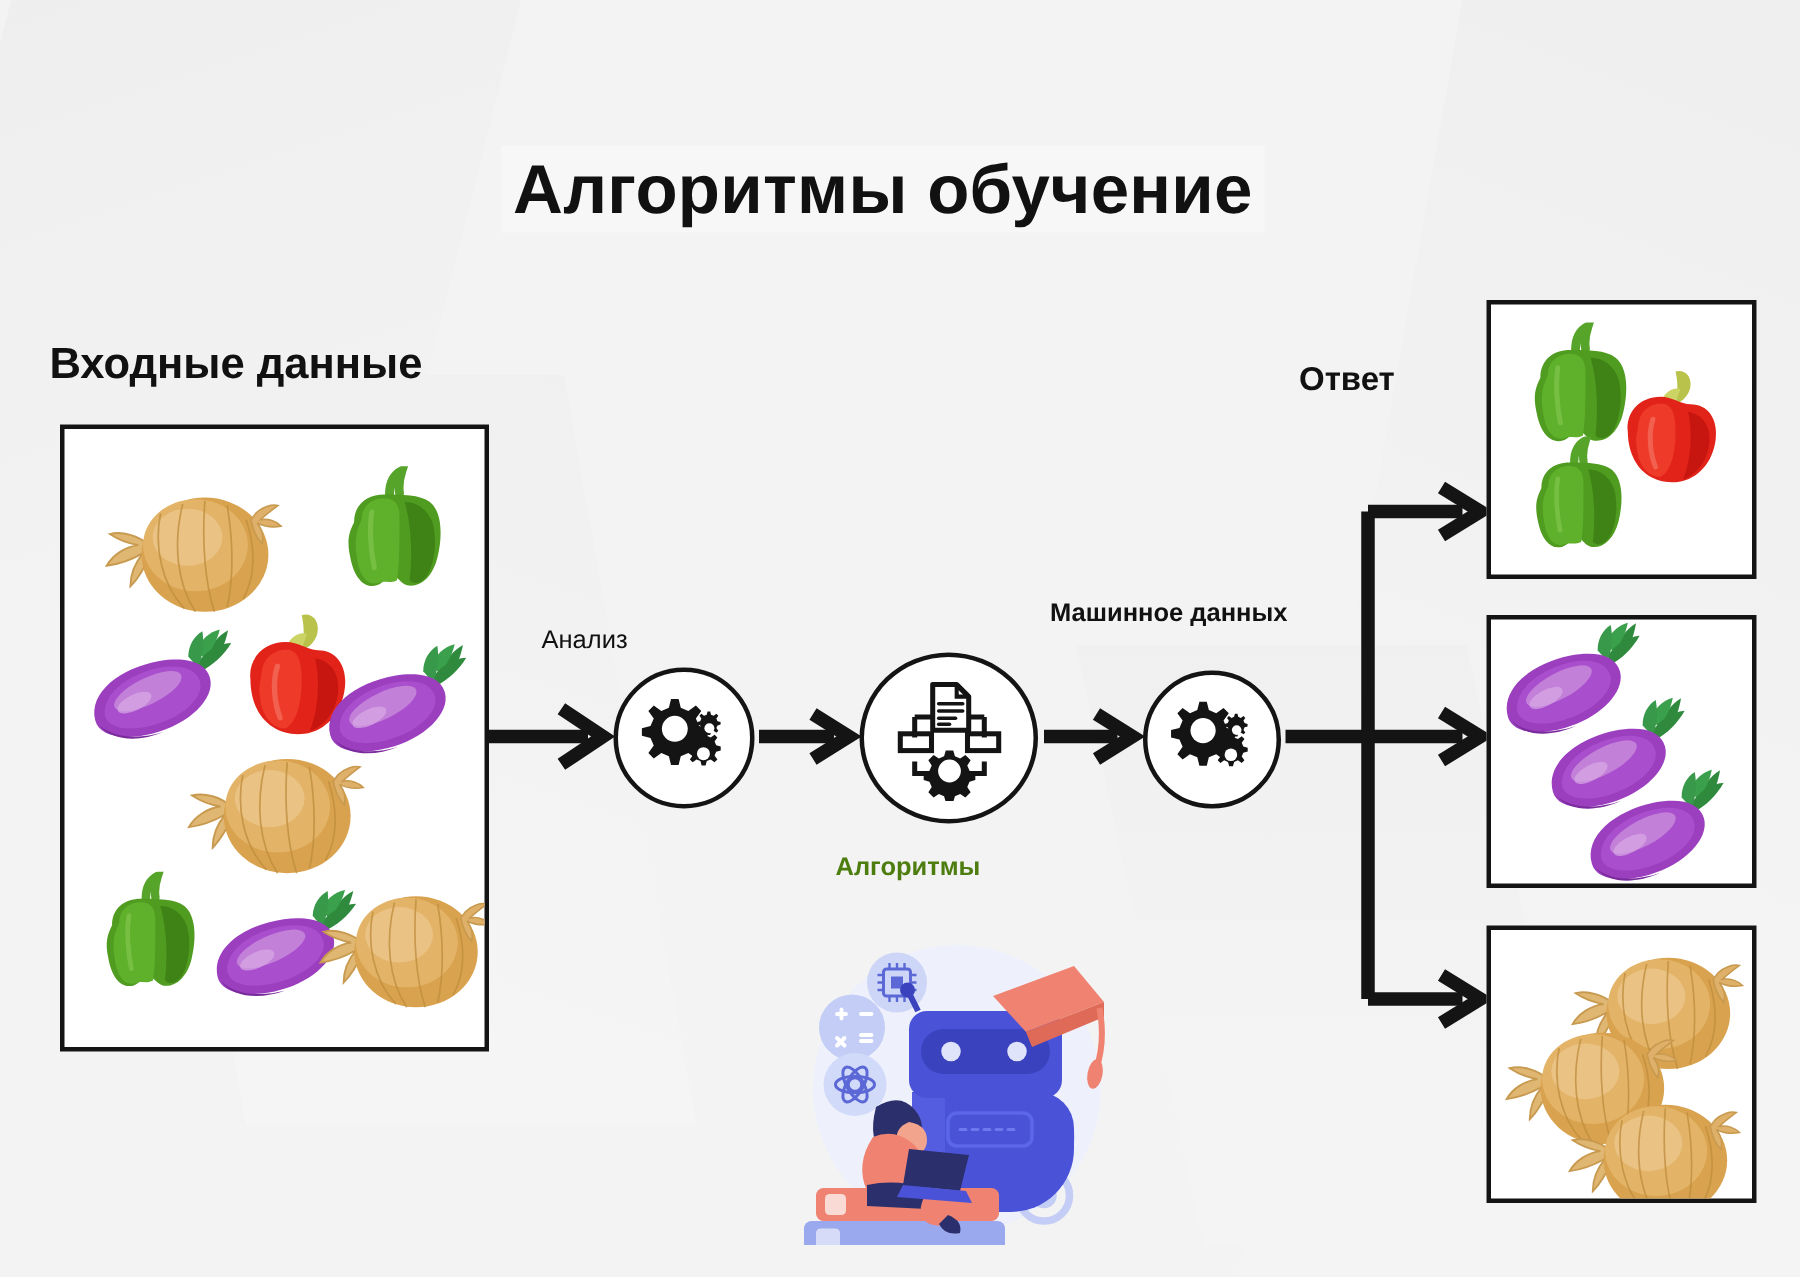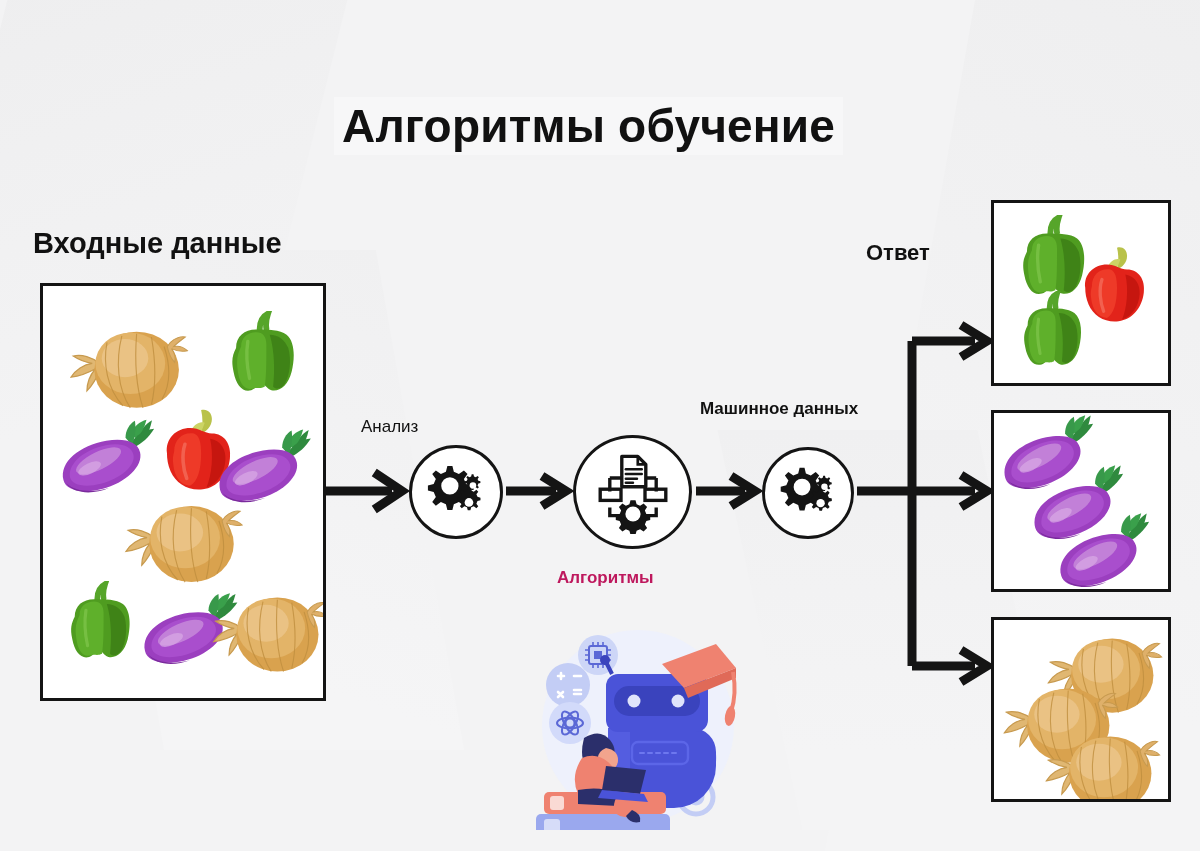--- a/index.html
+++ b/index.html
@@ -21,21 +21,21 @@
   
   .title{
     position:absolute;left:334px;top:97px;
     font-size:46px;font-weight:bold;color:#111;letter-spacing:.2px;
     background:#f7f7f8;padding:2px 8px;white-space:nowrap;
   }
   .lbl-input{position:absolute;left:33px;top:227px;font-size:29px;font-weight:bold;color:#111;white-space:nowrap;}
   .lbl-answer{position:absolute;left:866px;top:240px;font-size:22px;font-weight:bold;color:#111;white-space:nowrap;}
   .lbl-analysis{position:absolute;left:361px;top:393px;font-size:17px;font-weight:normal;color:#111;white-space:nowrap;margin-top:24px;}
   .lbl-processing{position:absolute;left:700px;top:399px;font-size:17px;font-weight:bold;color:#111;white-space:nowrap;}
-  .lbl-algorithms{position:absolute;left:557px;top:568px;font-size:17px;font-weight:bold;color:#be185d;white-space:nowrap;}
+  .lbl-algorithms{position:absolute;left:557px;top:568px;font-size:17px;font-weight:bold;color:#4d7c0f;white-space:nowrap;}
 
   
   .panel{position:absolute;background:#fff;border:3px solid #141414;box-sizing:border-box;}
   .panel-input{left:40px;top:283px;width:286px;height:418px;}
   .panel-out{width:180px;}
   .out1{left:991px;top:200px;height:186px;}
   .out2{left:991px;top:410px;height:182px;}
   .out3{left:991px;top:617px;height:185px;}
 
   

